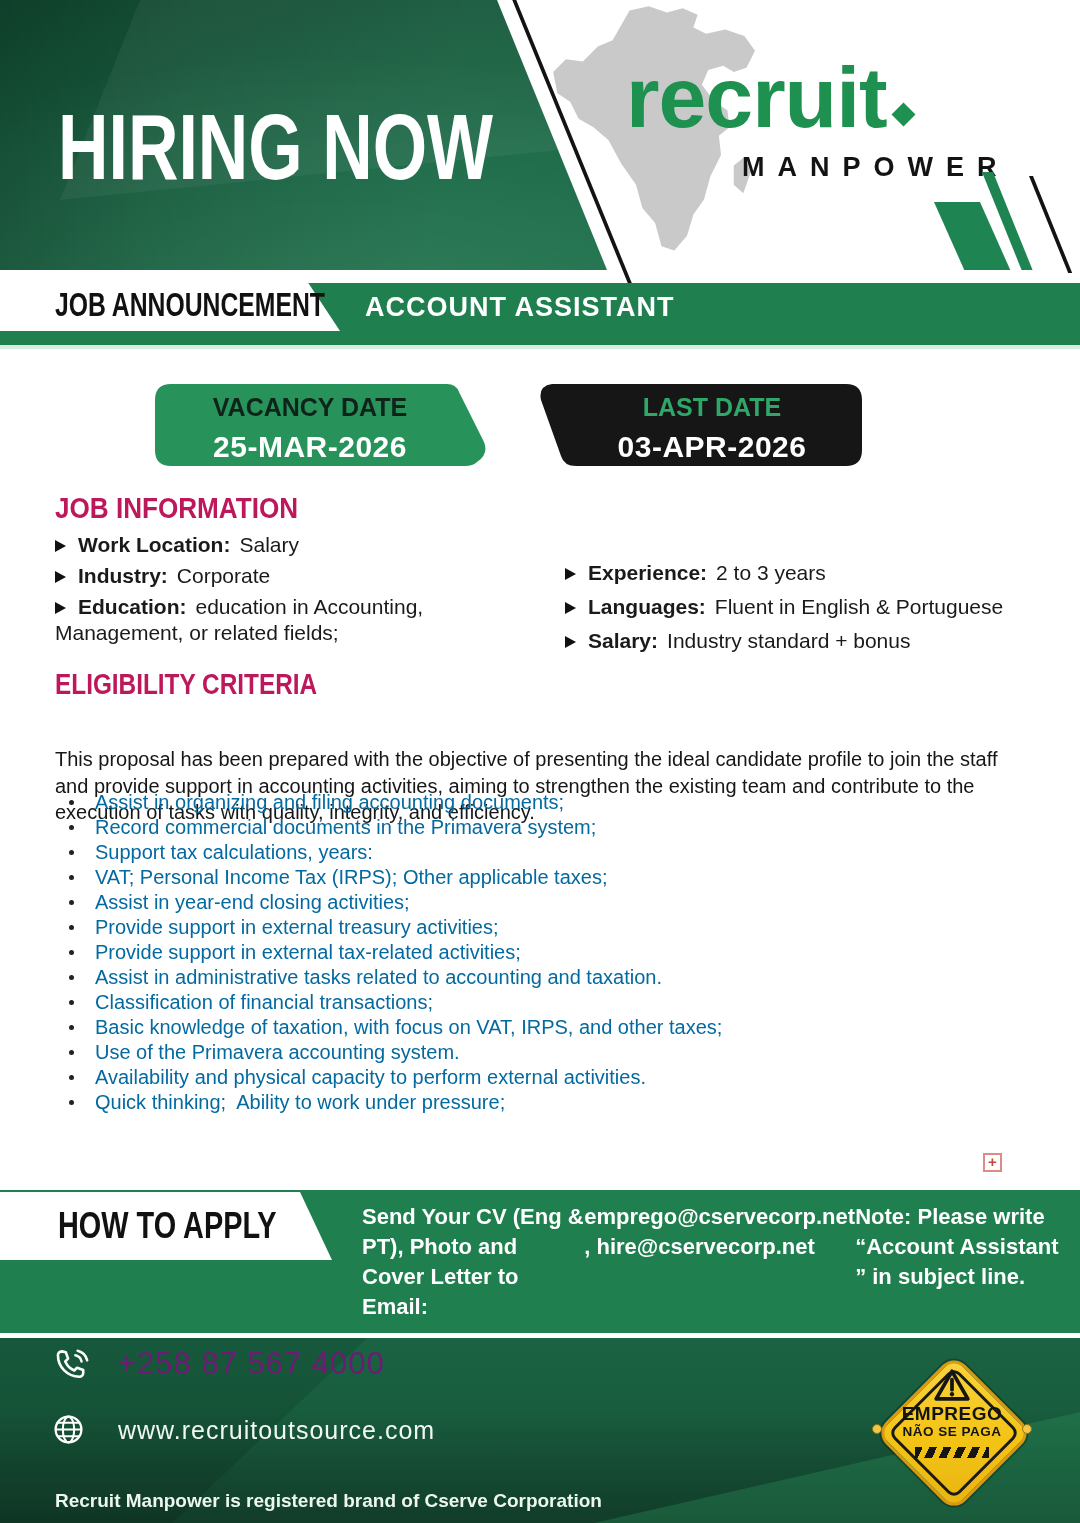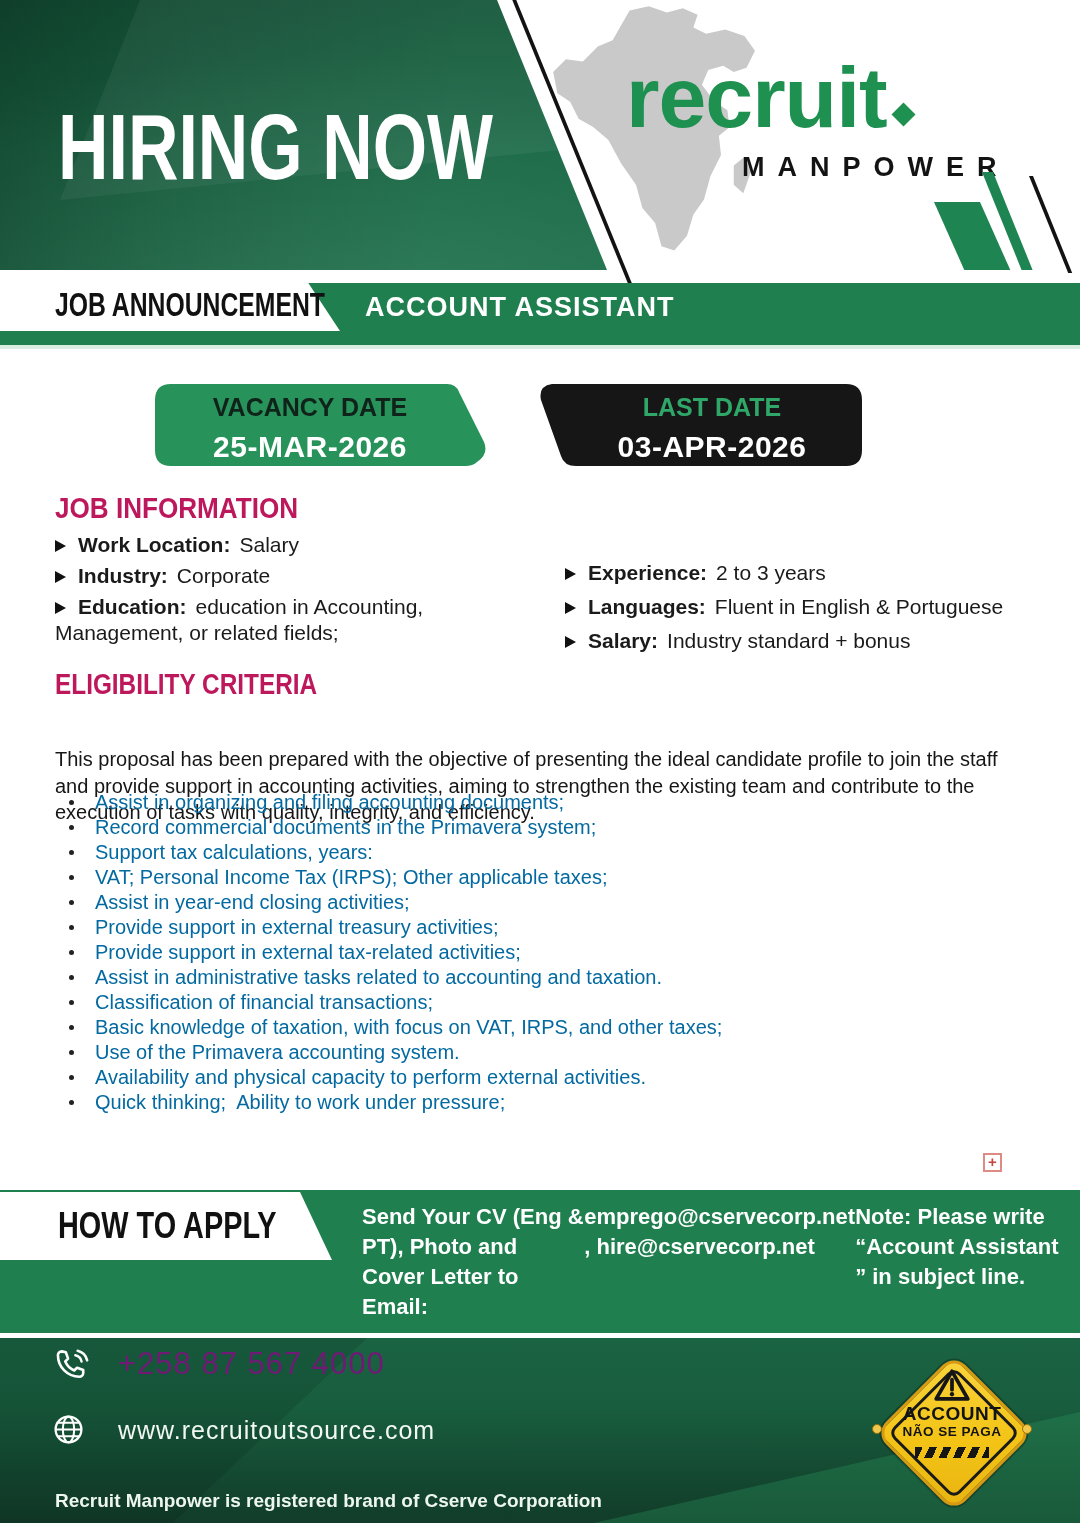--- a/index.html
+++ b/index.html
@@ -248,20 +248,20 @@
 
   <div class="abs footer-text">Recruit Manpower is registered brand of Cserve Corporation</div>
 
   <div class="abs diamond"></div>
   <div class="abs diamond-content">
     <svg width="40" height="35" viewBox="0 0 48 42">
       <path d="M24 4 L43 37 H5 Z" fill="none" stroke="#151515" stroke-width="4.5" stroke-linejoin="round"></path>
       <line x1="24" y1="14" x2="24" y2="26" stroke="#151515" stroke-width="4.5" stroke-linecap="round"></line>
       <circle cx="24" cy="31.5" r="2.6" fill="#151515"></circle>
     </svg>
-    <div class="warn-line1">ACCOUNT</div>
+    <div class="warn-line1">EMPREGO</div>
     <div class="warn-line2">NÃO SE PAGA</div>
     <div class="hazard"></div>
   </div>
   <div class="screw" style="left:872px;top:1424px;"></div>
   <div class="screw" style="left:1022px;top:1424px;"></div>
 
 </div>
 
 </body></html>

